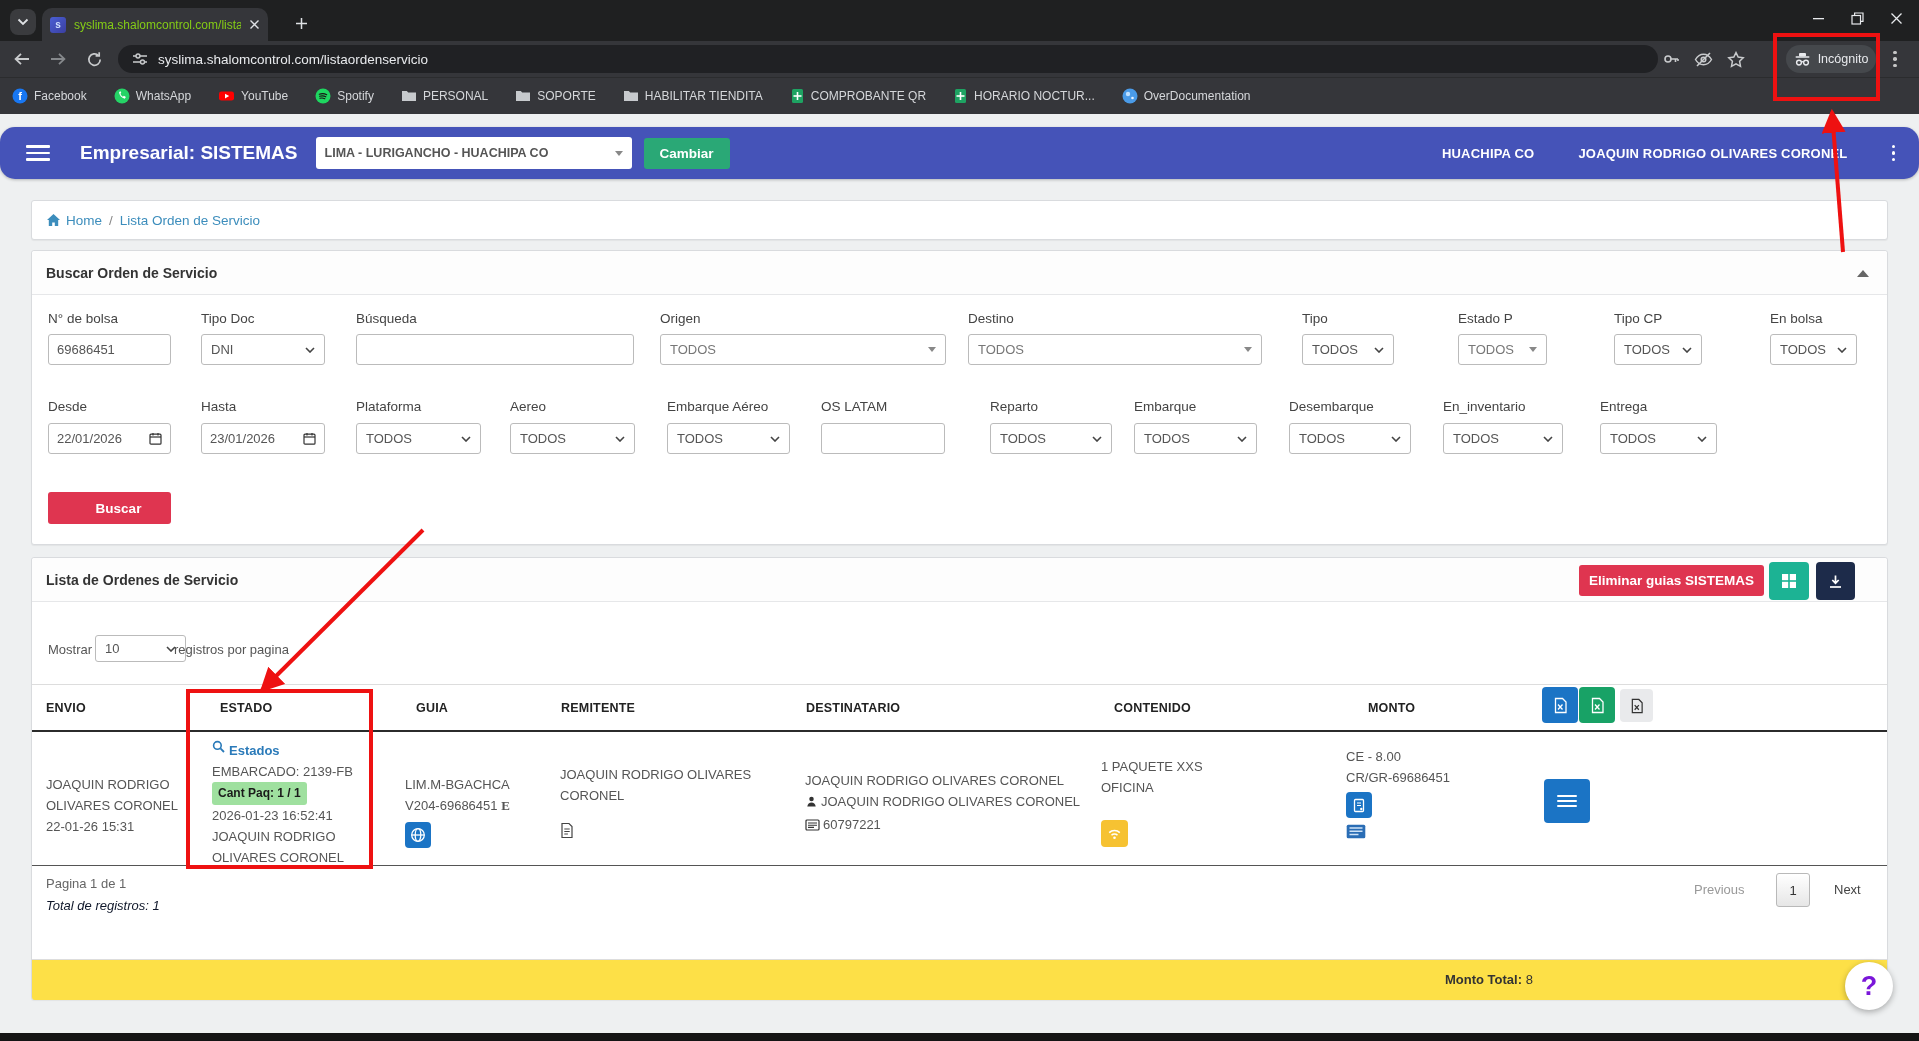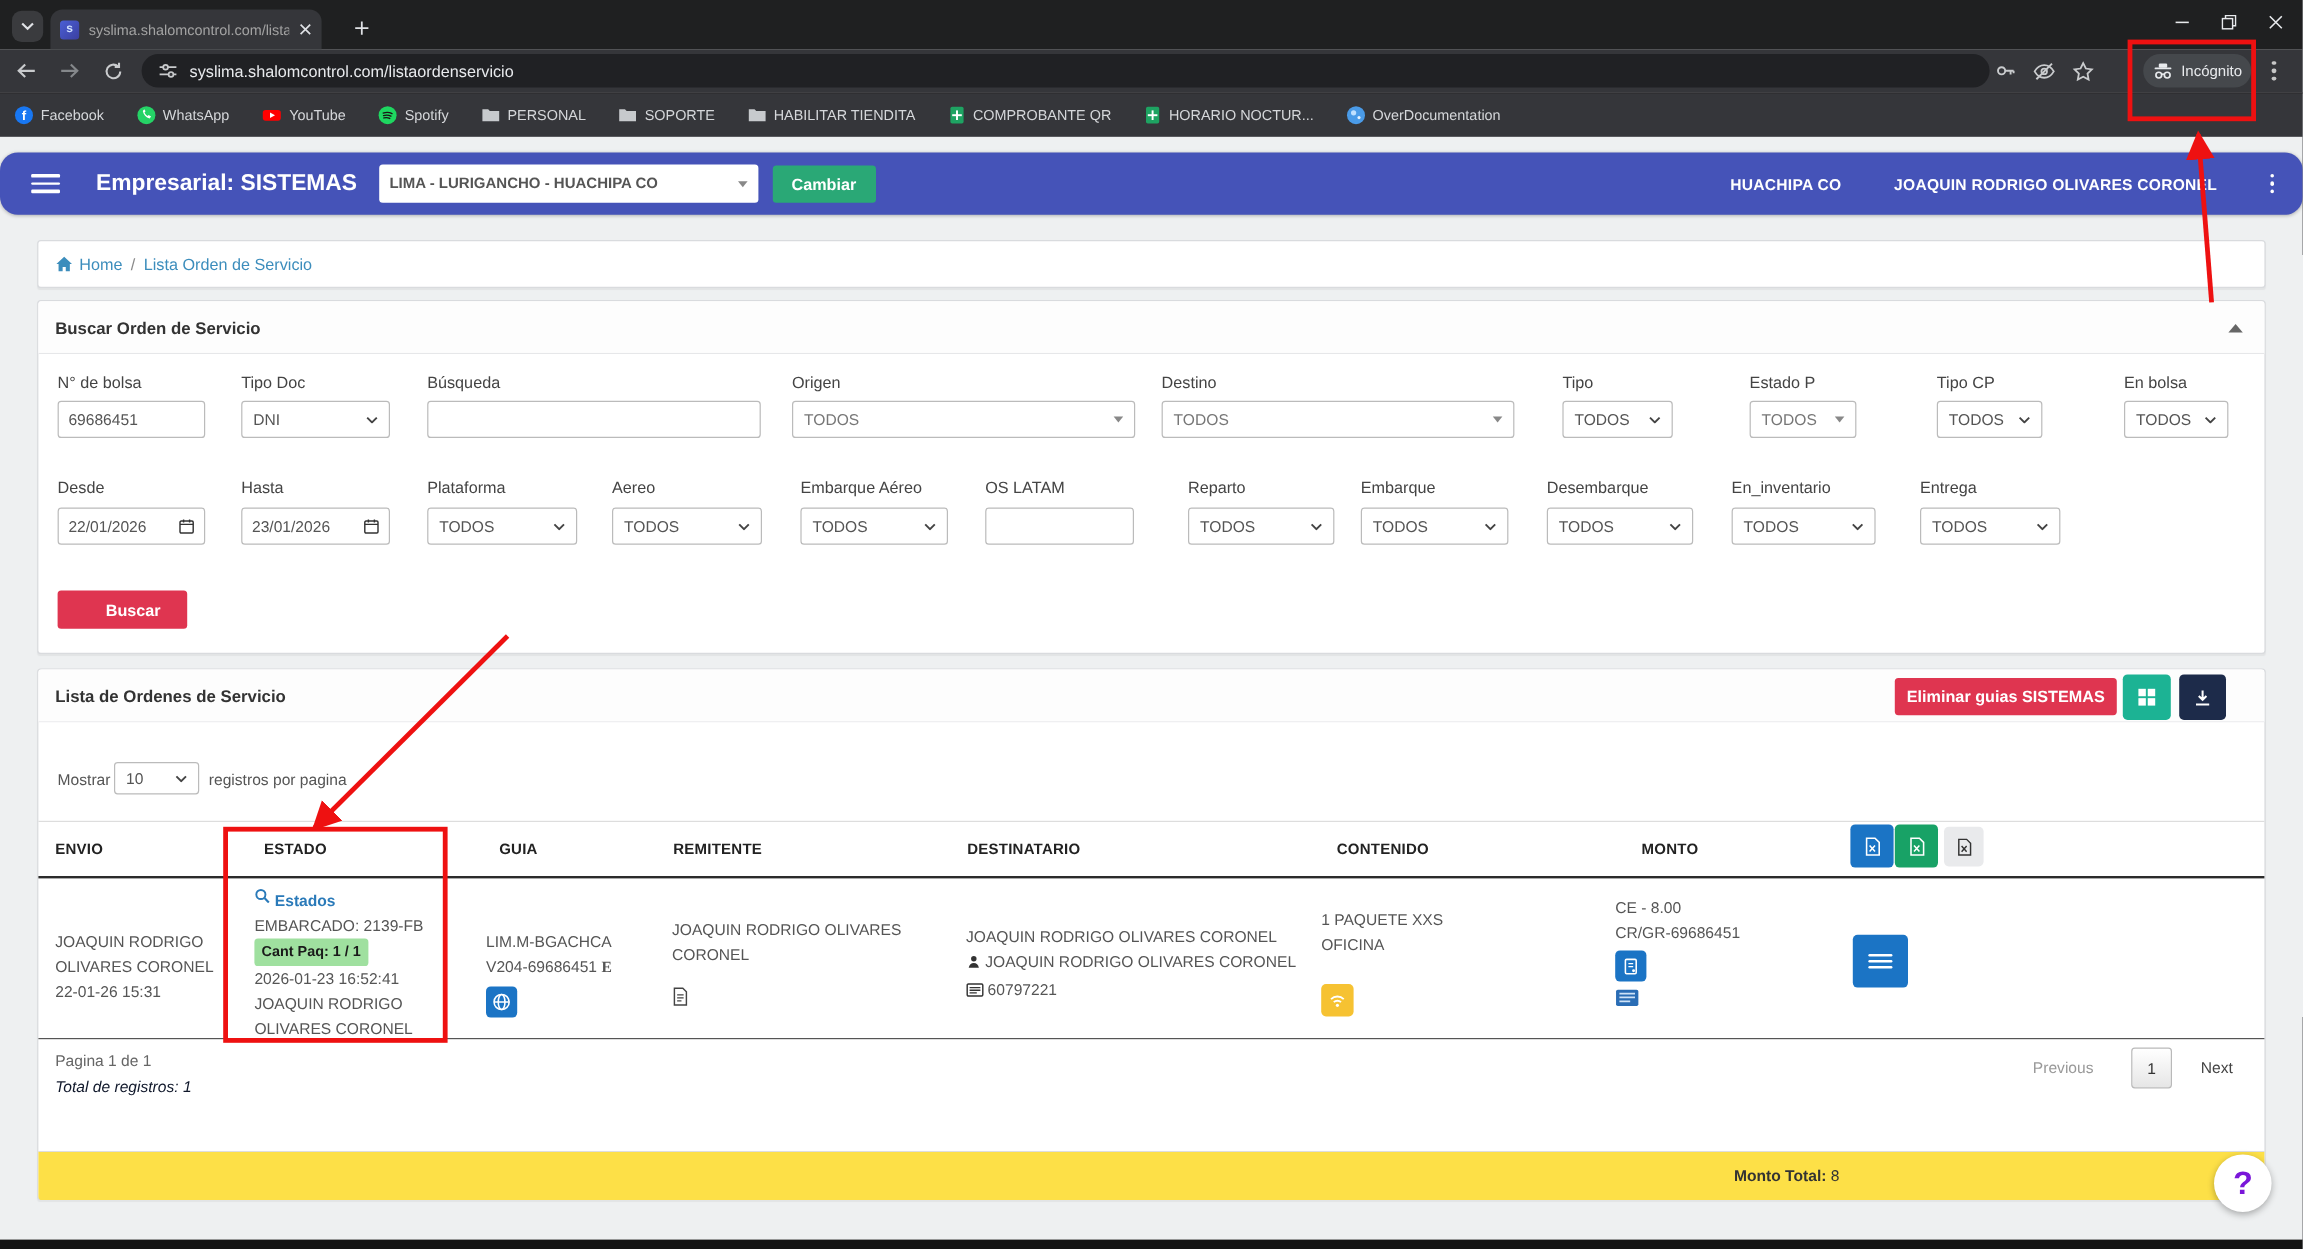--- a/index.html
+++ b/index.html
@@ -5,21 +5,21 @@
   html,body{margin:0;padding:0;background:#202124;}
   *{box-sizing:border-box;font-family:"Liberation Sans","DejaVu Sans",sans-serif;}
   .screen{position:relative;width:1919px;height:1041px;overflow:hidden;background:#eef0f1;}
   .abs{position:absolute;}
   svg{display:block;}
 
   
   .tabstrip{position:absolute;left:0;top:0;width:1919px;height:41px;background:#1f2021;}
   .tabsearch{position:absolute;left:10px;top:9px;width:26px;height:26px;border-radius:8px;background:#3a3b3e;display:flex;align-items:center;justify-content:center;}
   .tab{position:absolute;left:42px;top:8px;width:226px;height:33px;background:#35363a;border-radius:10px 10px 0 0;display:flex;align-items:center;padding:0 8px;gap:8px;}
-  .tabtitle{color:#a3a3a3;font-size:12px;white-space:nowrap;overflow:hidden;flex:1;}
+  .tabtitle{color:#84cc16;font-size:12px;white-space:nowrap;overflow:hidden;flex:1;}
   .favicon{width:16px;height:16px;border-radius:3px;background:linear-gradient(135deg,#4a5fd5,#3b3fa0);display:flex;align-items:center;justify-content:center;color:#cfe0ff;font-size:10px;font-weight:bold;}
   .newtab{position:absolute;left:288px;top:10px;width:26px;height:26px;display:flex;align-items:center;justify-content:center;}
   .wincontrols{position:absolute;right:8px;top:4px;display:flex;gap:26px;align-items:center;height:28px;padding-right:8px;}
   .toolbar{position:absolute;left:0;top:41px;width:1919px;height:36px;background:#35363a;display:flex;align-items:center;}
   .navbtn{width:28px;height:28px;display:flex;align-items:center;justify-content:center;margin-left:8px;}
   .urlbar{position:absolute;left:118px;top:45px;width:1540px;height:28px;background:#202124;border-radius:14px;display:flex;align-items:center;padding:0 14px;gap:10px;}
   .urltext{color:#e8eaed;font-size:13.5px;}
   .omniicons{position:absolute;left:1662px;top:45px;display:flex;gap:14px;align-items:center;height:28px;}
   .incogpill{position:absolute;left:1786px;top:45px;width:90px;height:28px;border-radius:14px;background:#45484c;display:flex;align-items:center;justify-content:center;gap:7px;color:#e8eaed;font-size:12.5px;}
   .kebab{display:flex;flex-direction:column;gap:3px;align-items:center;justify-content:center;}
@@ -418,21 +418,21 @@
           <polyline points="1,1 5,5 9,1" fill="none" stroke="#444" stroke-width="1.6"></polyline>
         </svg>
       </div>
     <div class="sel" style="left:1568px;top:172px;width:117px;">
         <span>TODOS</span>
         <svg width="10" height="6" viewBox="0 0 10 6">
           <polyline points="1,1 5,5 9,1" fill="none" stroke="#444" stroke-width="1.6"></polyline>
         </svg>
       </div>
 
-    <button class="btn-red" style="left:16px;top:241px;width:108px;height:32px;padding-left:24px;">Buscar</button>
+    <button class="btn-red" style="left:16px;top:241px;width:123px;height:32px;padding-left:24px;">Buscar</button>
   </div>
 
   <div class="card" style="left:31px;top:557px;width:1857px;height:443px;">
     <div class="panelhead">
       <span>Lista de Ordenes de Servicio</span>
     </div>
     <button class="btn-red" style="left:1547px;top:7px;width:185px;height:31px;z-index:2;">Eliminar guias SISTEMAS</button>
     <button class="sqbtn" style="left:1737px;top:4px;width:40px;height:38px;background:#1cb394;z-index:2;">
       <svg width="16" height="16" viewBox="0 0 16 16">
           <rect x="1" y="1" width="6.2" height="6.2" fill="#fff"></rect>
@@ -442,21 +442,21 @@
         </svg>
     </button>
     <button class="sqbtn" style="left:1784px;top:4px;width:39px;height:38px;background:#1d2b4a;z-index:2;">
       <svg width="15" height="15" viewBox="0 0 15 15">
           <path d="M7.5 1.5v7.5M4.3 6L7.5 9.2 10.7 6" fill="none" stroke="#fff" stroke-width="1.7"></path>
           <path d="M2 13h11" stroke="#fff" stroke-width="1.7"></path>
         </svg>
     </button>
 
     <span style="position:absolute;left:16px;top:84px;font-size:13px;color:#555;">Mostrar</span>
-    <div class="sel" style="left:63px;top:77px;width:71px;height:27px;">
+    <div class="sel" style="left:63px;top:77px;width:91px;height:27px;">
         <span>10</span>
         <svg width="10" height="6" viewBox="0 0 10 6">
           <polyline points="1,1 5,5 9,1" fill="none" stroke="#444" stroke-width="1.6"></polyline>
         </svg>
       </div>
     <span style="position:absolute;left:142px;top:84px;font-size:13px;color:#555;">registros por pagina</span>
 
     <div class="abs" style="left:0;top:126px;width:100%;height:48px;border-top:1px solid #ddd;border-bottom:2px solid #2b2b2b;"></div>
     <span class="thead-label" style="left:14px;top:143px;">ENVIO</span>
     <span class="thead-label" style="left:188px;top:143px;">ESTADO</span>

